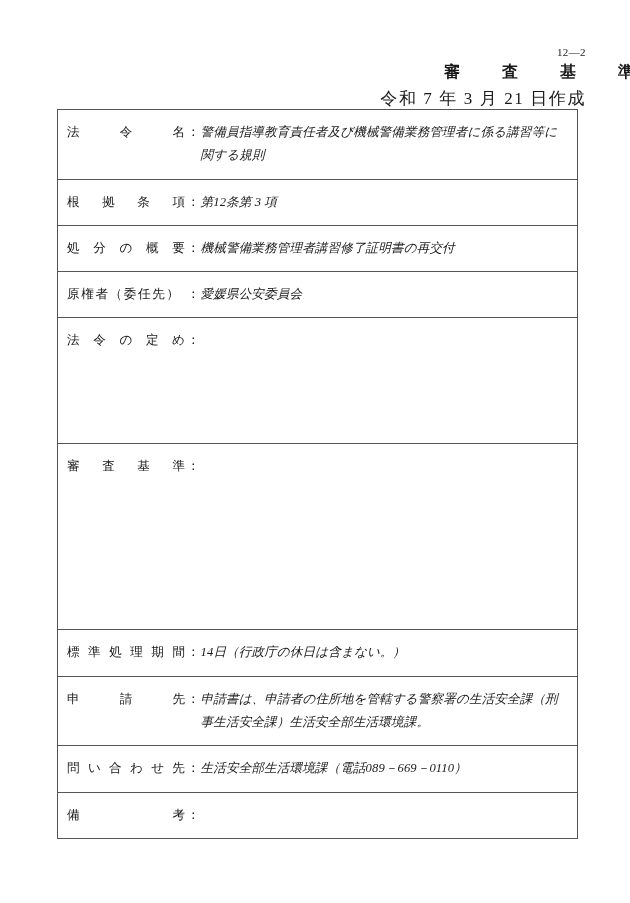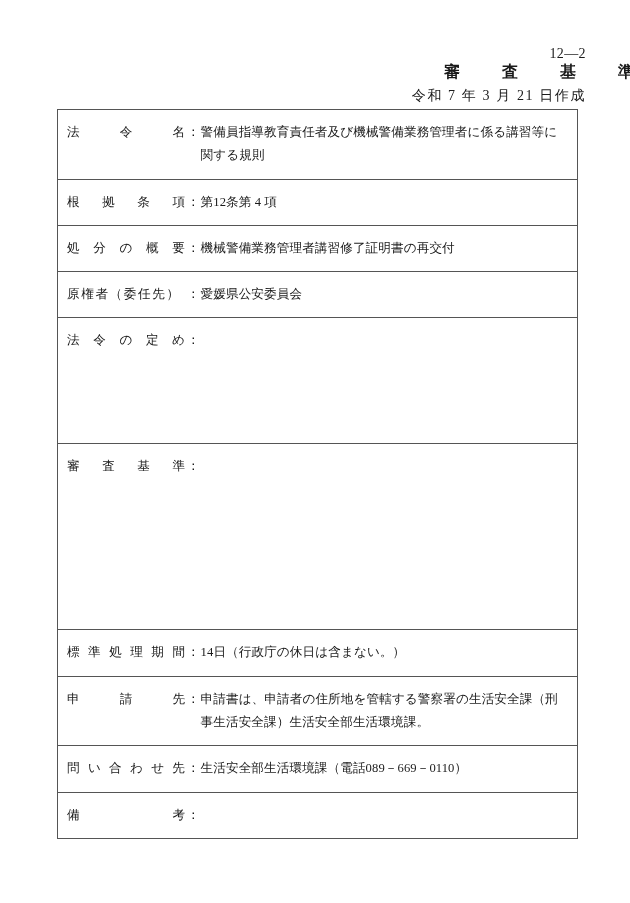--- a/index.html
+++ b/index.html
@@ -22,21 +22,21 @@
     width: 630px;
     height: 903px;
     overflow: hidden;
   }
 
   
   .doc-number {
     position: absolute;
     right: 44px;
     top: 46px;
-    font-size: 14px;
+    font-size: 11px;
     letter-spacing: 0.4px;
     white-space: nowrap;
   }
 
   .doc-title {
     position: absolute;
     left: 0;
     top: 62px;
     width: 630px;
     text-align: right;
@@ -45,21 +45,21 @@
     letter-spacing: 13px;
     text-indent: 13px;
     white-space: nowrap;
     padding-left: 17px;
   }
 
   .doc-date {
     position: absolute;
     right: 44px;
     top: 87px;
-    font-size: 14px;
+    font-size: 17px;
     letter-spacing: 1.6px;
     white-space: nowrap;
   }
 
   
   .criteria-table {
     position: absolute;
     left: 57px;
     top: 109px;
     width: 521px;
@@ -101,20 +101,21 @@
     flex: 0 0 auto;
     padding: 0 1px 0 2px;
   }
 
   .value {
     flex: 1 1 auto;
     min-width: 0;
     word-break: break-all;
     overflow-wrap: anywhere;
     letter-spacing: 0.1px;
+    font-style: italic;
   }
   .value:empty { min-height: 1.85em; }
 
   
   .tall-a { height: 125px; }
   .tall-b { height: 185px; }
   .r-pad  { height: 10px; }
 </style>
 </head>
 <body>
@@ -147,21 +148,21 @@
       <tr>
         <td>
           <div class="row-inner">
             <span class="label">
                 <span>根</span>
                 <span>拠</span>
                 <span>条</span>
                 <span>項</span>
               </span>
             <span class="colon">：</span>
-            <span class="value">第12条第 4 項</span>
+            <span class="value">第12条第 3 項</span>
           </div>
         </td>
       </tr>
 
       <tr>
         <td>
           <div class="row-inner">
             <span class="label">
                 <span>処</span>
                 <span>分</span>

